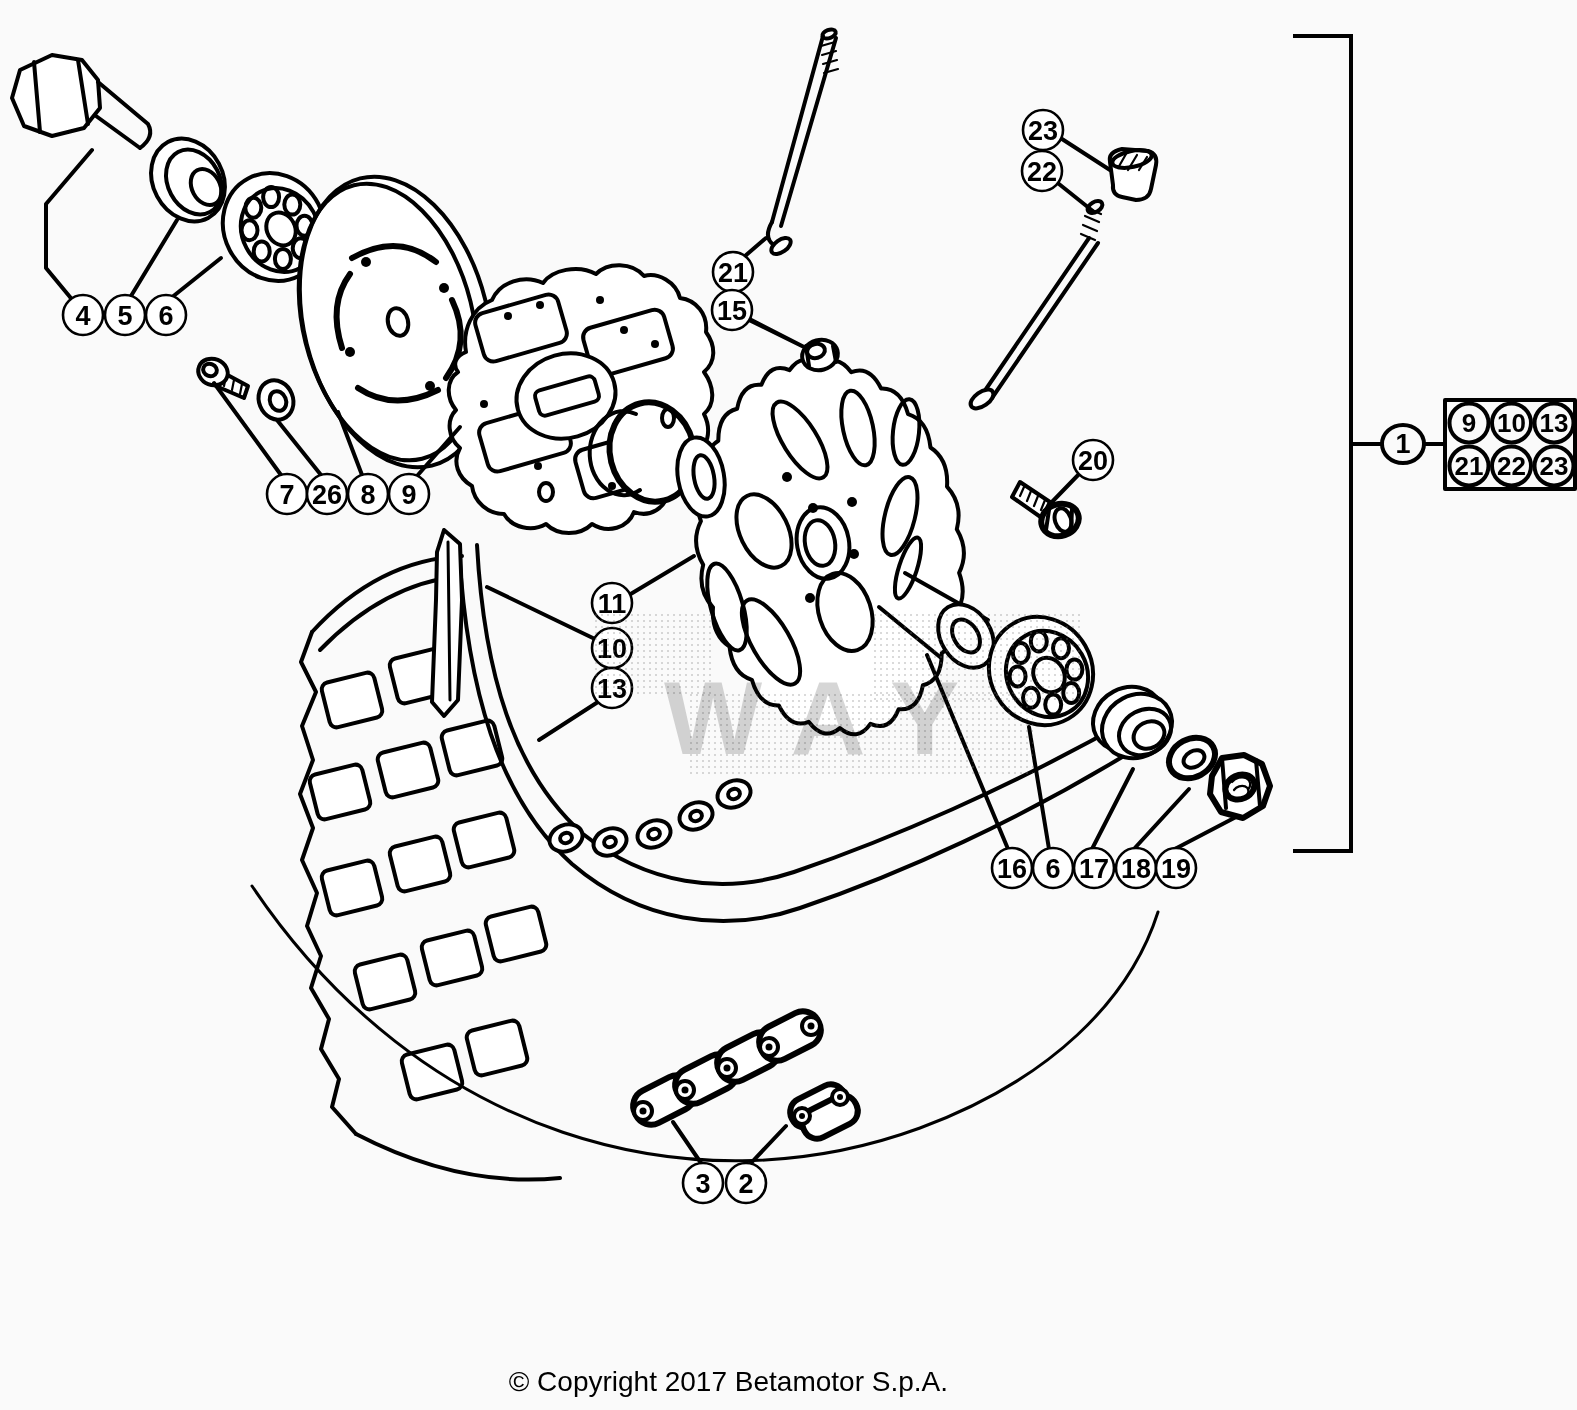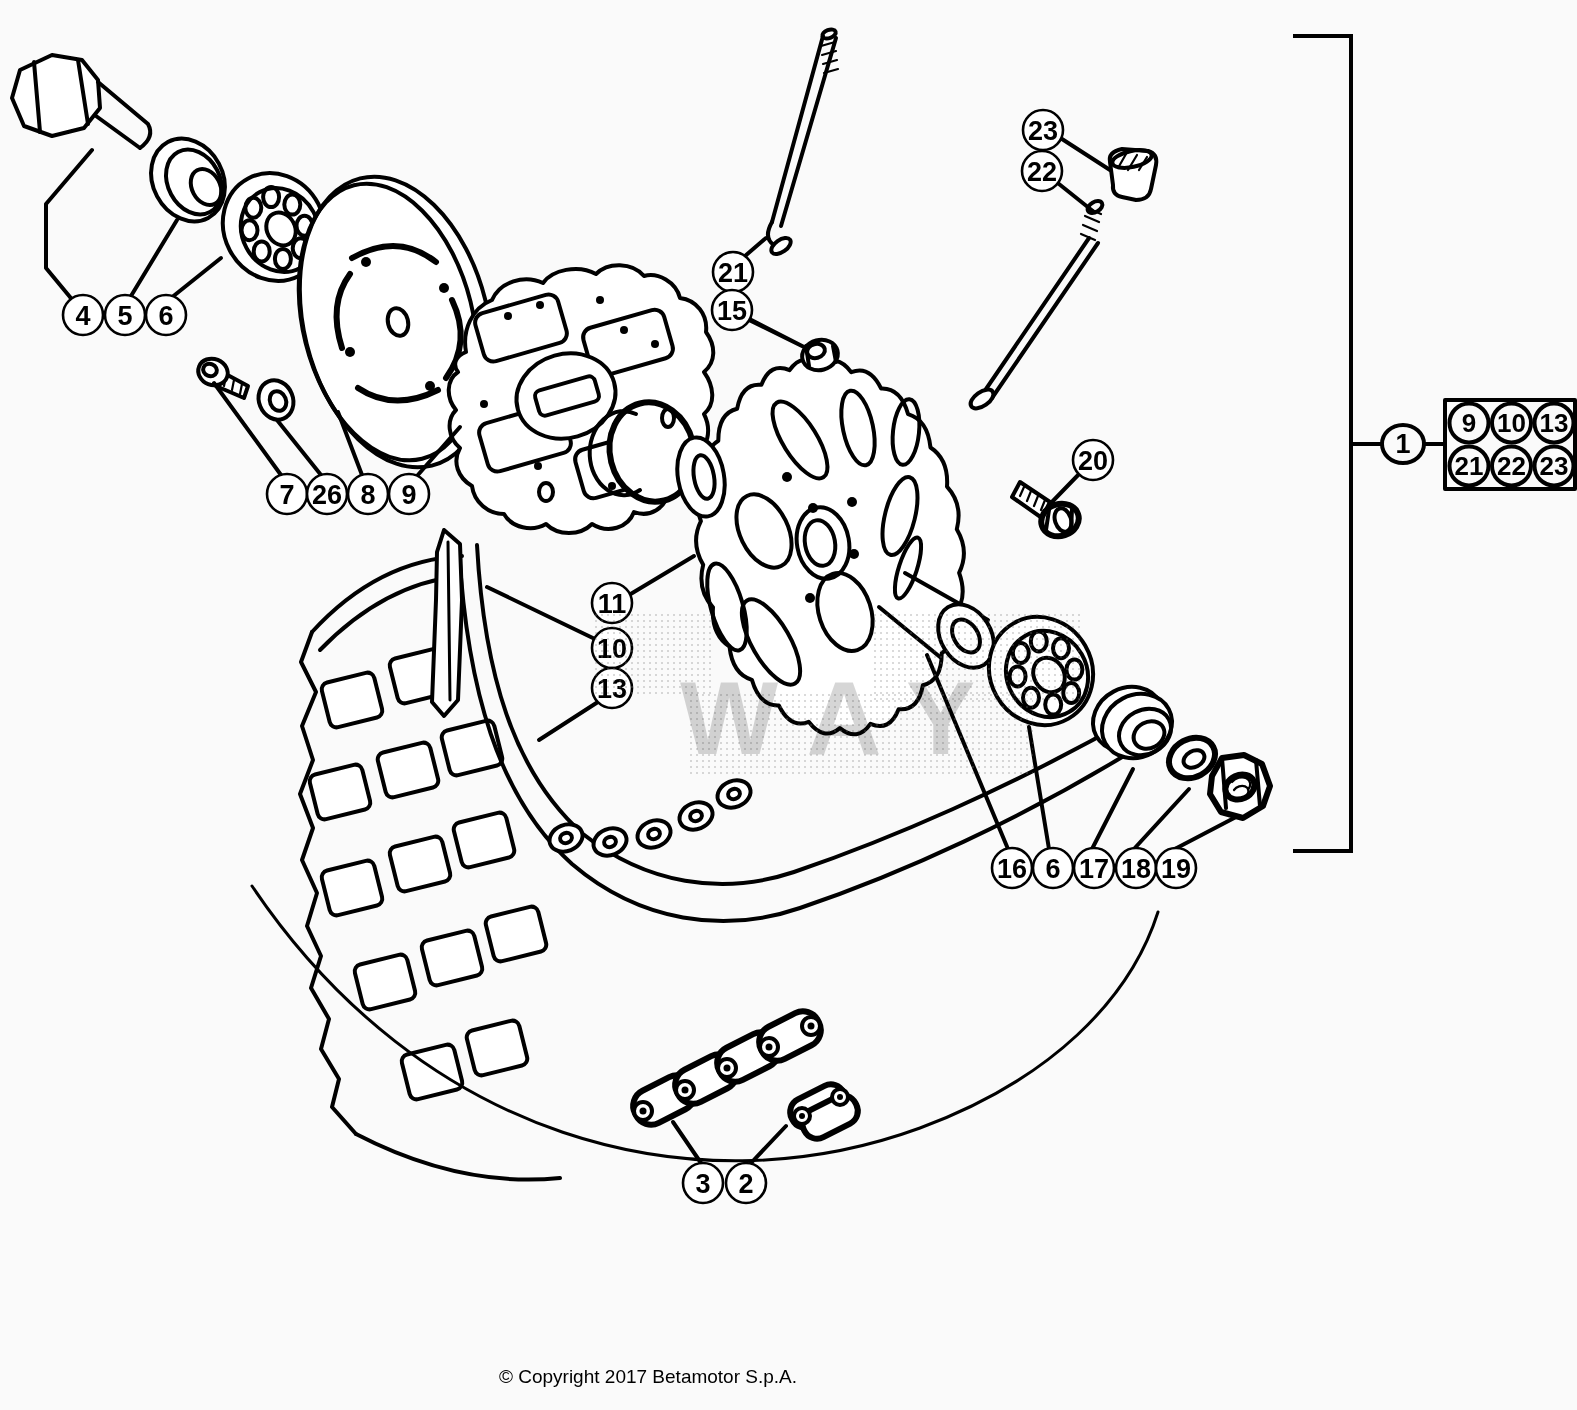--- a/index.html
+++ b/index.html
@@ -14,25 +14,25 @@
   .art .mid{stroke-width:3;}
   .art .heavy{stroke-width:6;}
   .art .blk{fill:#000;stroke:none;}
   .art .sq{stroke-linejoin:miter;stroke-linecap:butt;}
   .callout circle{fill:#fff;stroke:#000;stroke-width:2.6;}
   .callout text{fill:#000;stroke:none;font:700 27px "Liberation Sans",sans-serif;text-anchor:middle;}
   .legend text{fill:#000;stroke:none;font:700 26px "Liberation Sans",sans-serif;text-anchor:middle;}
   .leader{fill:none;stroke:#000;stroke-width:2.4;stroke-linejoin:round;}
   .halftone{position:absolute;background-image:radial-gradient(#7a7a7a 1.2px,transparent 1.5px);
             background-size:6px 6px;opacity:.28;pointer-events:none;}
-  .wm-text{position:absolute;left:680px;top:666px;width:360px;
+  .wm-text{position:absolute;left:664px;top:666px;width:360px;
            font-weight:700;font-size:104px;letter-spacing:34px;line-height:1;
            color:rgba(0,0,0,0.16);pointer-events:none;}
-  .copyright{position:absolute;left:348px;top:1366px;width:600px;text-align:center;
-             font-size:19px;color:#000;}
+  .copyright{position:absolute;left:348px;top:1366px;width:600px;text-align:right;
+             font-size:28px;color:#000;}
 </style>
 </head>
 <body>
 
 <div class="canvas">
 
 <svg class="art" width="1577" height="1410" viewBox="0 0 1577 1410">
 
   <g>
     <path d="M312,632 Q378,560 462,556"></path>

